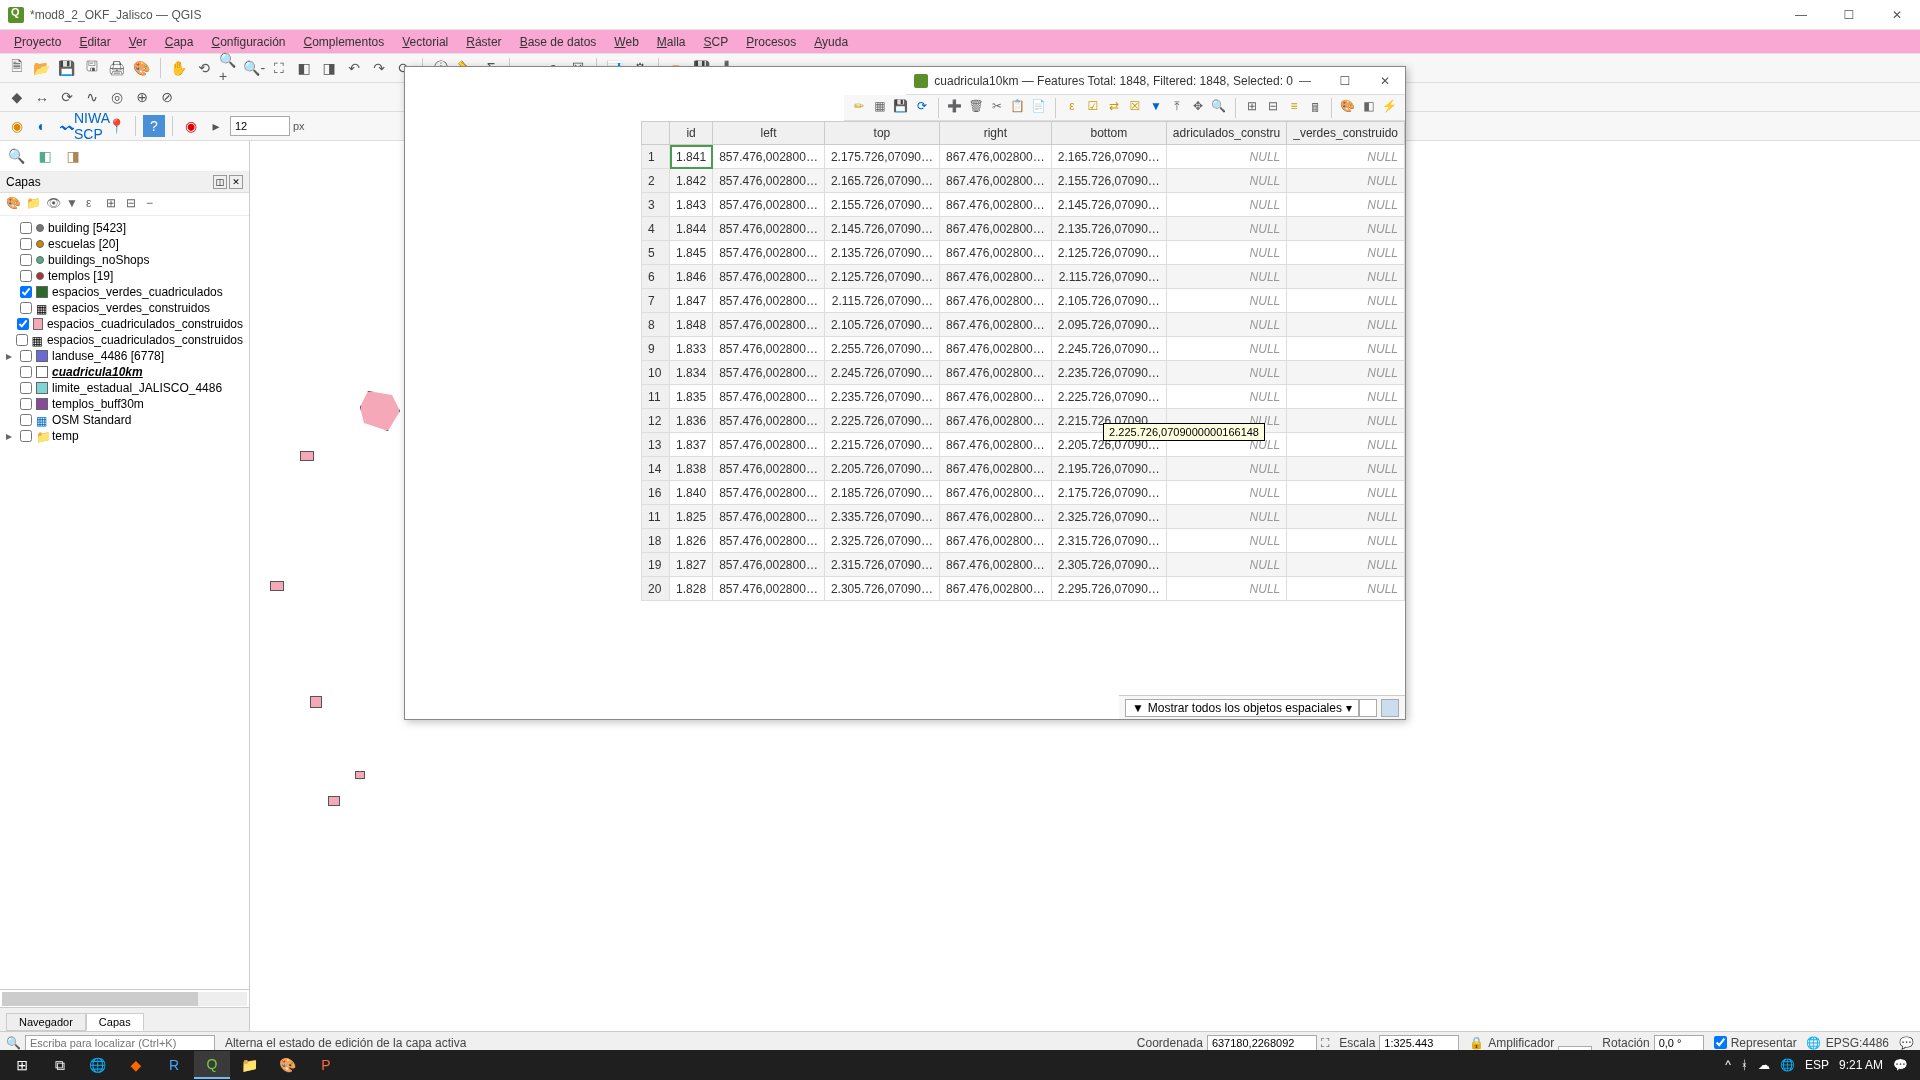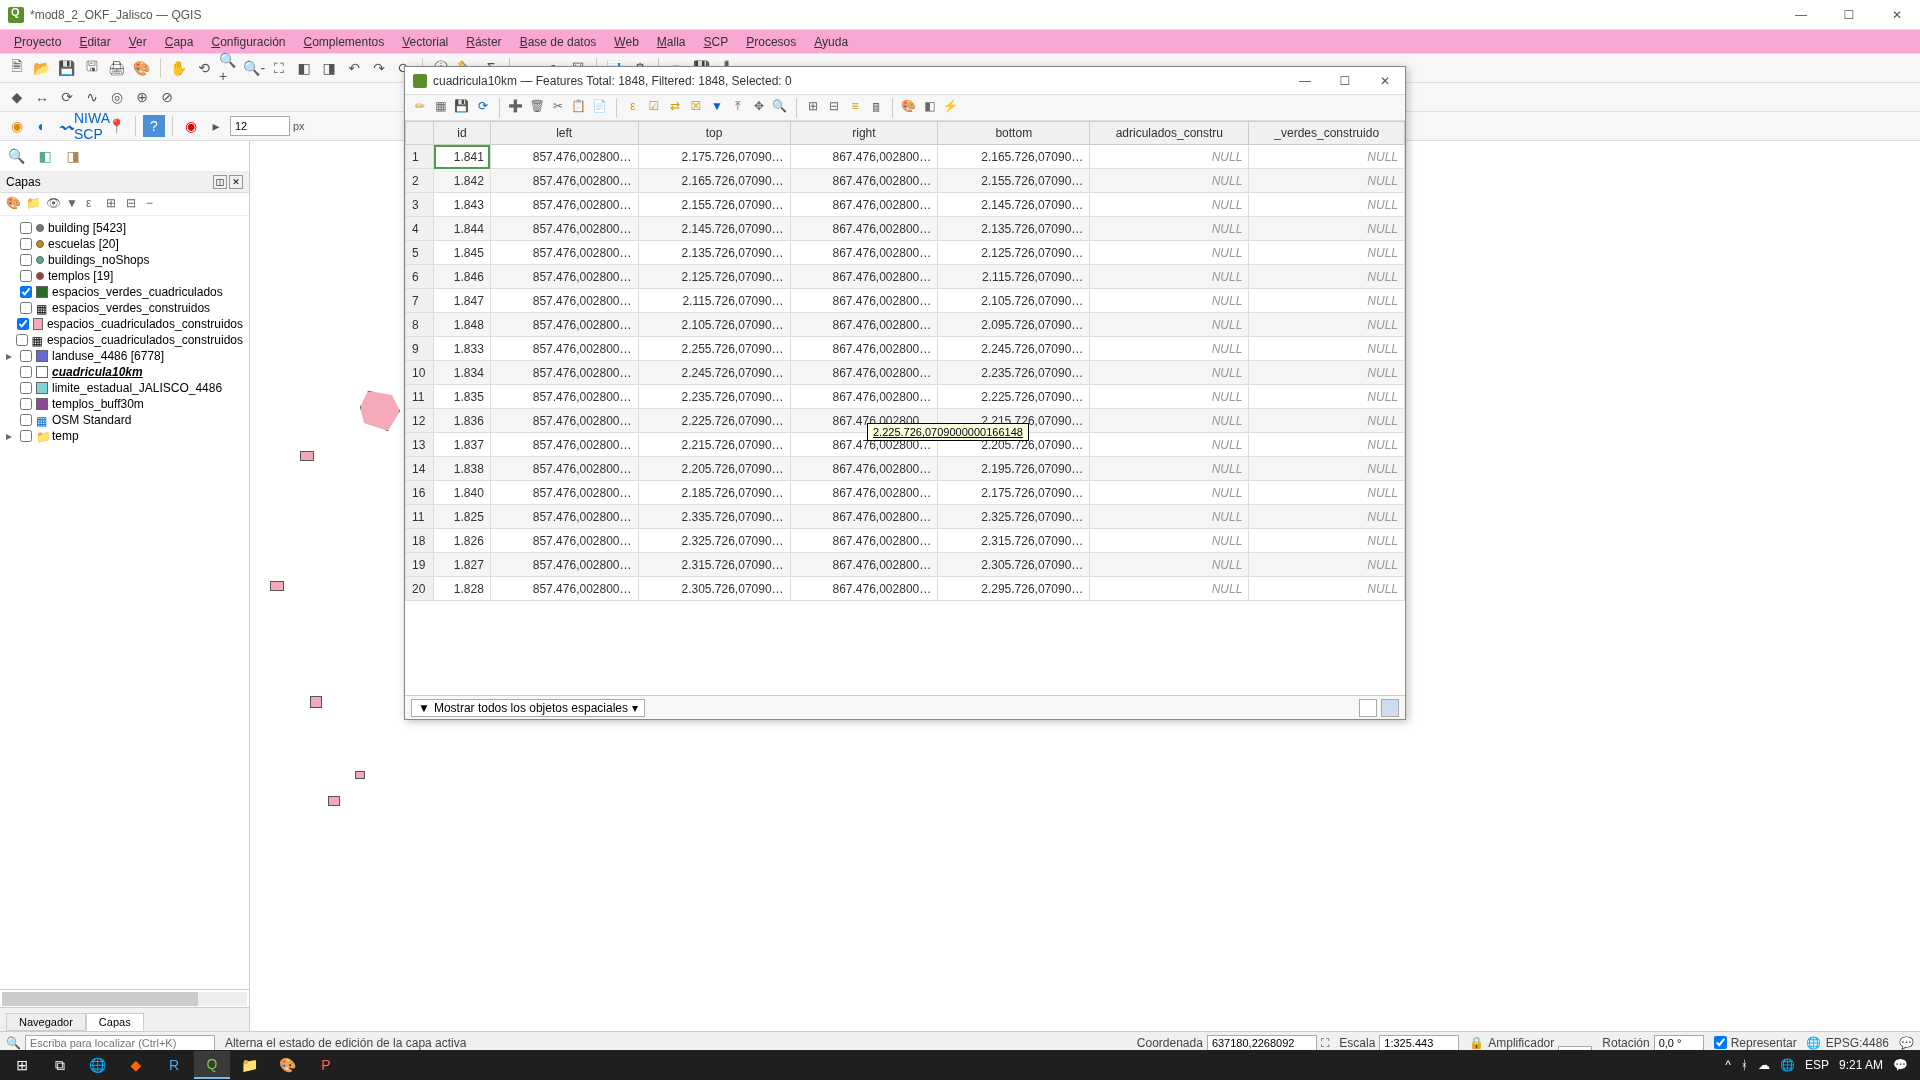--- a/index.html
+++ b/index.html
@@ -37,37 +37,37 @@
 .layer input[type=checkbox] { width: 12px; height: 12px; }
 .layer .sym { width: 12px; height: 12px; border: 1px solid #666; display: inline-block; }
 .layer .pt { border-radius: 50%; width: 8px; height: 8px; }
 .layer.bold { font-weight: bold; font-style: italic; text-decoration: underline; }
 .layer .exp { width: 10px; color: #666; }
 
 .canvas { flex: 1; background: #fff; position: relative; overflow: hidden; }
 .shape { position: absolute; background: #f4a8b8; border: 1px solid #555; }
 
 
-.attrwin { position: absolute; left: 404px; top: 66px; width: 1002px; height: 654px; background: #fff; border: 1px solid #888; box-shadow: 2px 2px 8px rgba(0,0,0,0.25); display: flex; flex-direction: column; }
+.attrwin { position: absolute; left: 404px; top: 66px; width: 1002px; height: 654px; background: #fff; border: 1px solid #888; box-shadow: 2px 2px 8px rgba(0,0,0,0.25); display: flex; flex-direction: column; align-items: flex-end; }
 .attrwin .atitle { height: 28px; display: flex; align-items: center; padding: 0 8px; background: #fff; border-bottom: 1px solid #ddd; }
 .attrwin .atitle .qi { width: 14px; height: 14px; background: #5a8f29; border-radius: 2px; margin-right: 6px; }
 .attrwin .atitle .t { color: #333; font-size: 12px; }
 .attrwin .atitle .wb { margin-left: auto; display: flex; gap: 16px; }
 .attrwin .atitle .wb span { width: 24px; text-align: center; color: #555; cursor: pointer; }
 .attrwin .atb { height: 26px; background: #f7f7f7; border-bottom: 1px solid #ddd; display: flex; align-items: center; padding: 0 6px; gap: 3px; }
 .attrwin .atb .ab { width: 18px; height: 18px; font-size: 12px; color: #666; cursor: pointer; text-align: center; }
 .atable { flex: 1; overflow: auto; position: relative; }
 .atable table { border-collapse: collapse; width: 100%; }
 .atable th { background: #f0f0f0; border: 1px solid #ccc; padding: 4px 6px; font-weight: normal; color: #333; text-align: center; position: sticky; top: 0; }
 .atable td { border: 1px solid #ddd; padding: 4px 6px; text-align: right; color: #333; height: 24px; }
 .atable td.rownum { background: #f0f0f0; text-align: left; width: 28px; }
 .atable tr:nth-child(even) td:not(.rownum) { background: #f5f5f5; }
 .atable td.null { color: #999; font-style: italic; }
 .atable td.selcell { outline: 2px solid #4a9d4a; outline-offset: -2px; background: #fff !important; }
-.tooltip { position: absolute; background: #ffffe1; border: 1px solid #000; padding: 2px 5px; font-size: 11px; z-index: 100; text-decoration: underline; }
+.tooltip { position: absolute; background: #ffffe1; border: 1px solid #000; padding: 2px 5px; font-size: 11px; z-index: 100; }
 .afoot { height: 24px; border-top: 1px solid #ccc; display: flex; align-items: center; padding: 0 6px; background: #f7f7f7; }
 .afoot .fbtn { border: 1px solid #aaa; padding: 1px 6px; background: #fff; font-size: 11px; cursor: pointer; display: flex; align-items: center; gap: 4px; }
 .afoot .rightbtns { margin-left: auto; display: flex; gap: 4px; }
 .afoot .rightbtns span { width: 18px; height: 18px; border: 1px solid #aaa; background: #fff; cursor: pointer; }
 
 
 .bottom-tabs { height: 22px; background: #f0f0f0; border-top: 1px solid #ccc; display: flex; align-items: flex-end; padding: 0 6px; }
 .bottom-tabs .tab { padding: 2px 12px; border: 1px solid #ccc; background: #eee; font-size: 11px; cursor: pointer; }
 .bottom-tabs .tab.active { background: #fff; border-bottom: 1px solid #fff; }
 

